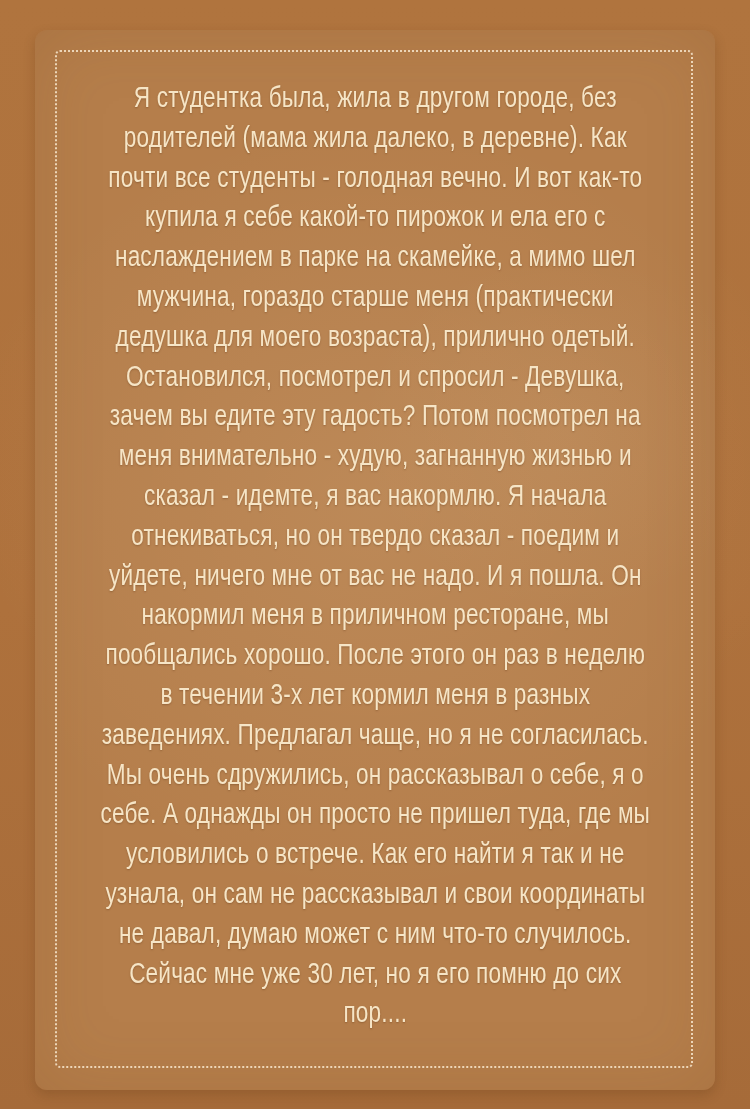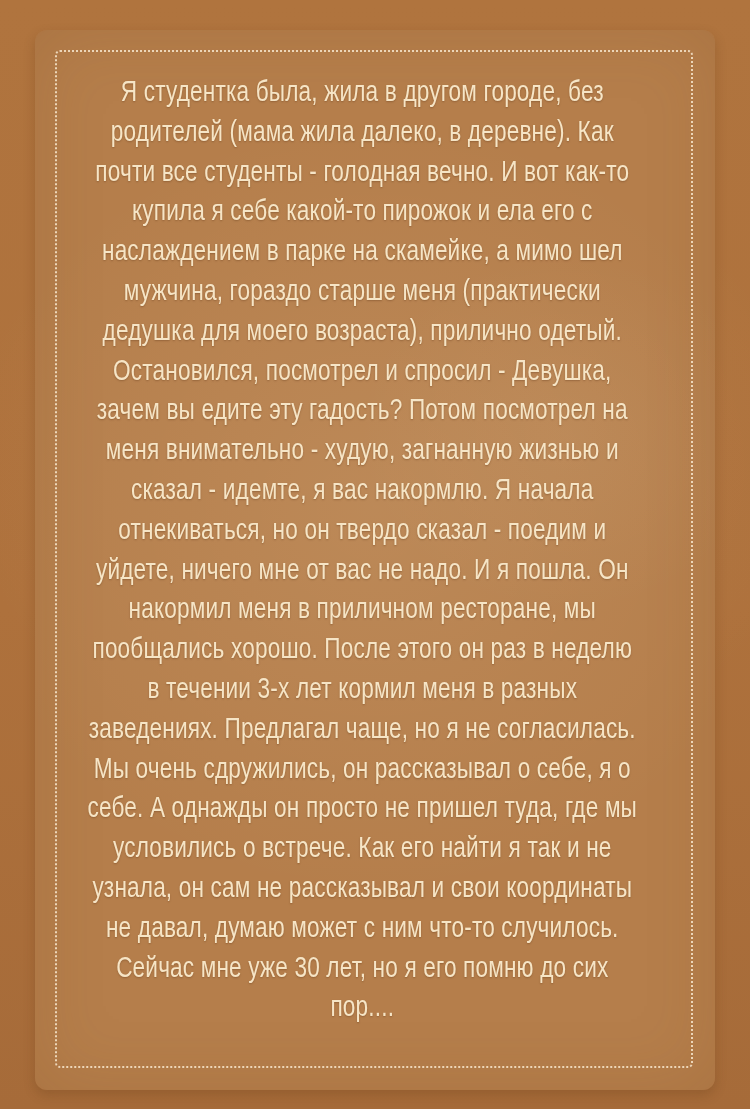--- a/index.html
+++ b/index.html
@@ -36,24 +36,24 @@
     left: 20px;
     top: 20px;
     right: 22px;
     bottom: 22px;
     border: 2px dotted rgba(247,231,206,0.85);
     border-radius: 5px;
   }
   .content {
     position: absolute;
     left: 0;
-    top: 42px;
+    top: 48px;
     width: 100%;
     display: flex;
-    justify-content: flex-end;
+    justify-content: center;
   }
   .story {
     transform: scaleX(0.78);
     transform-origin: 50% 0;
     white-space: nowrap;
     text-align: center;
     color: #f6e5c6;
     font-size: 29px;
     line-height: 39.8px;
     letter-spacing: 0.2px;

